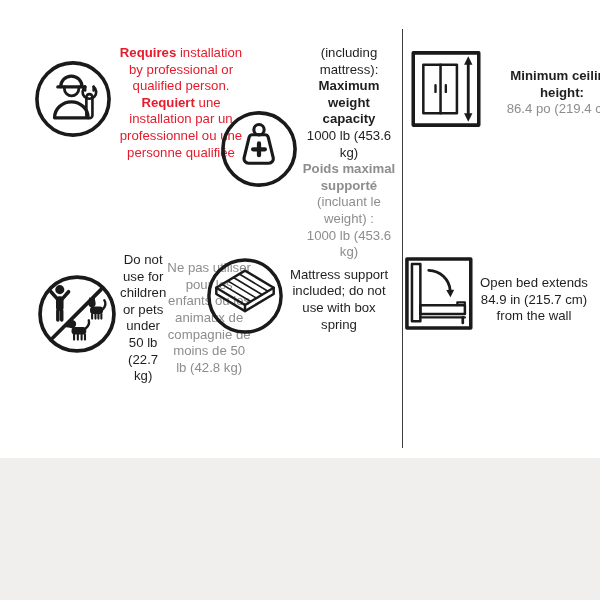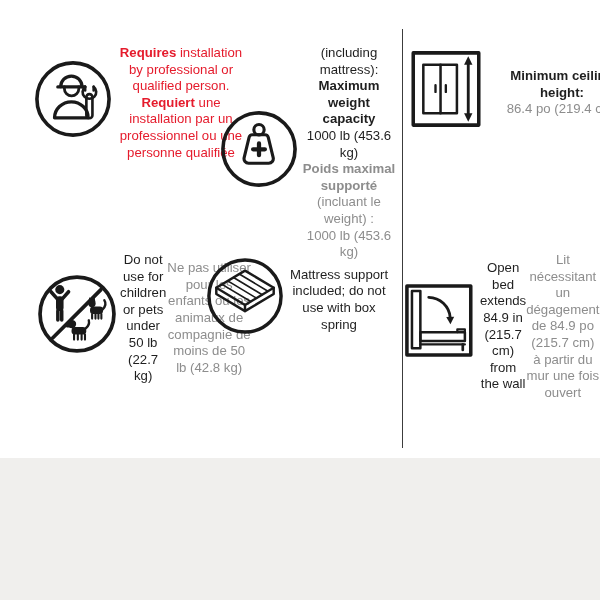--- a/index.html
+++ b/index.html
@@ -122,21 +122,20 @@
         <rect class="ic" x="19" y="12" width="10" height="68" stroke-width="3"></rect>
         <rect class="ic" x="29" y="61" width="53" height="10.5" stroke-width="3"></rect>
         <path class="ic" d="M73,61 v-3.5 h9 v3.5" stroke-width="2.6"></path>
         <path class="ic" d="M29,75.5 h53" stroke-width="2.6"></path>
         <path class="ic" d="M79.5,75.5 V82" stroke-width="3.2"></path>
         <path class="ic" d="M39,19.5 a26,26 0 0 1 25.5,24" stroke-width="3.4"></path>
         <path class="fl" d="M64.8,51.5 l-5,-8.5 9.5,-0.5 Z"></path>
       </svg>
     </div>
     <p class="txt">Open bed extends 84.9 in (215.7 cm) from the wall</p>
-    <p class="txt gray">Lit nécessitant un dégagement de 84.9 po (215.7 cm) à partir du mur une fois ouvert</p>
   </section>
 
   <div class="vdiv"></div>
 
   <section class="bottom">
     
 
     
 
     

